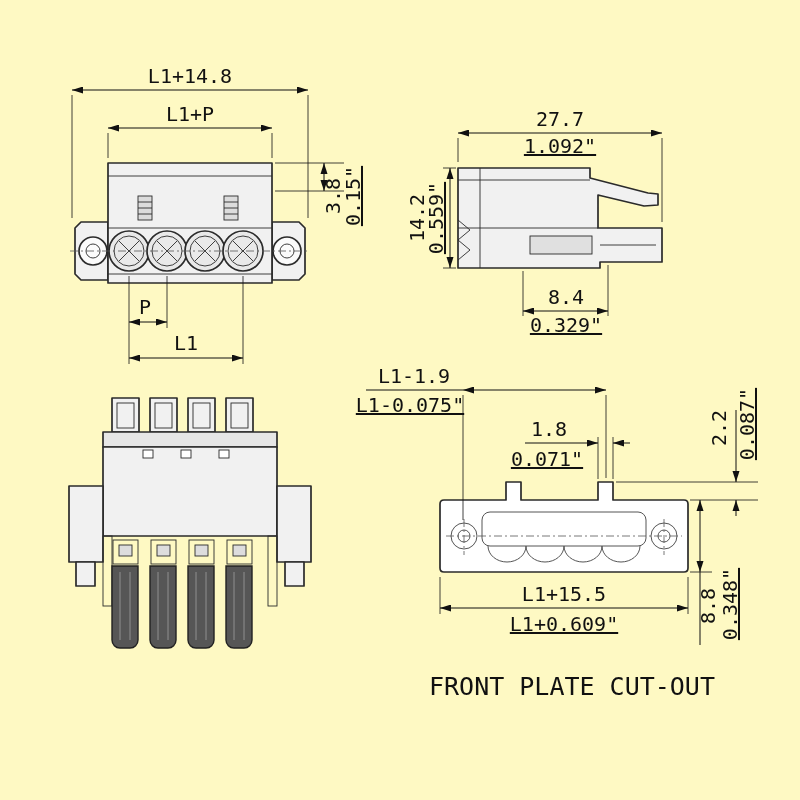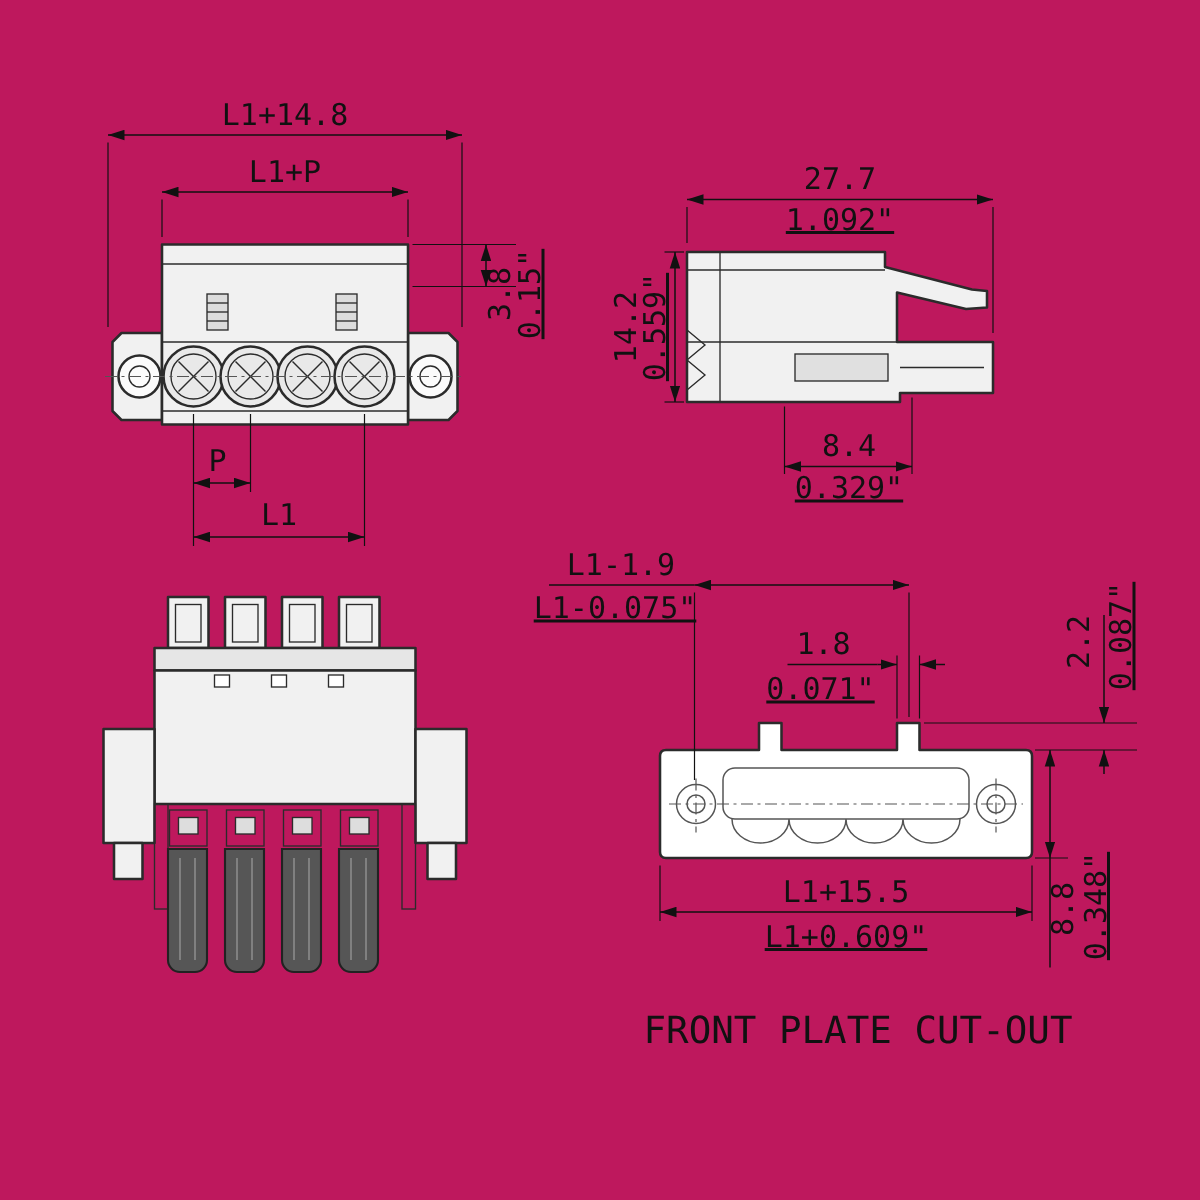--- a/index.html
+++ b/index.html
@@ -1,16 +1,16 @@
 <!DOCTYPE html>
 <html><head>
 <meta charset="utf-8">
 <style>
   html,body{margin:0;padding:0;background:#ffffff;}
-  .sheet{position:relative;width:800px;height:800px;background:#be185d;overflow:hidden;}
+  .sheet{position:relative;width:800px;height:800px;background:#fef9c3;overflow:hidden;}
   svg{display:block;}
   
   .pl{fill:none;stroke:#2b2b2b;stroke-width:1.7;stroke-linejoin:round;}
   
   .pf{fill:#f1f1f1;stroke:#2b2b2b;stroke-width:1.7;stroke-linejoin:round;}
   
   .tl{fill:none;stroke:#2b2b2b;stroke-width:0.9;}
   
   .sl{fill:none;stroke:#555555;stroke-width:1;}
   

